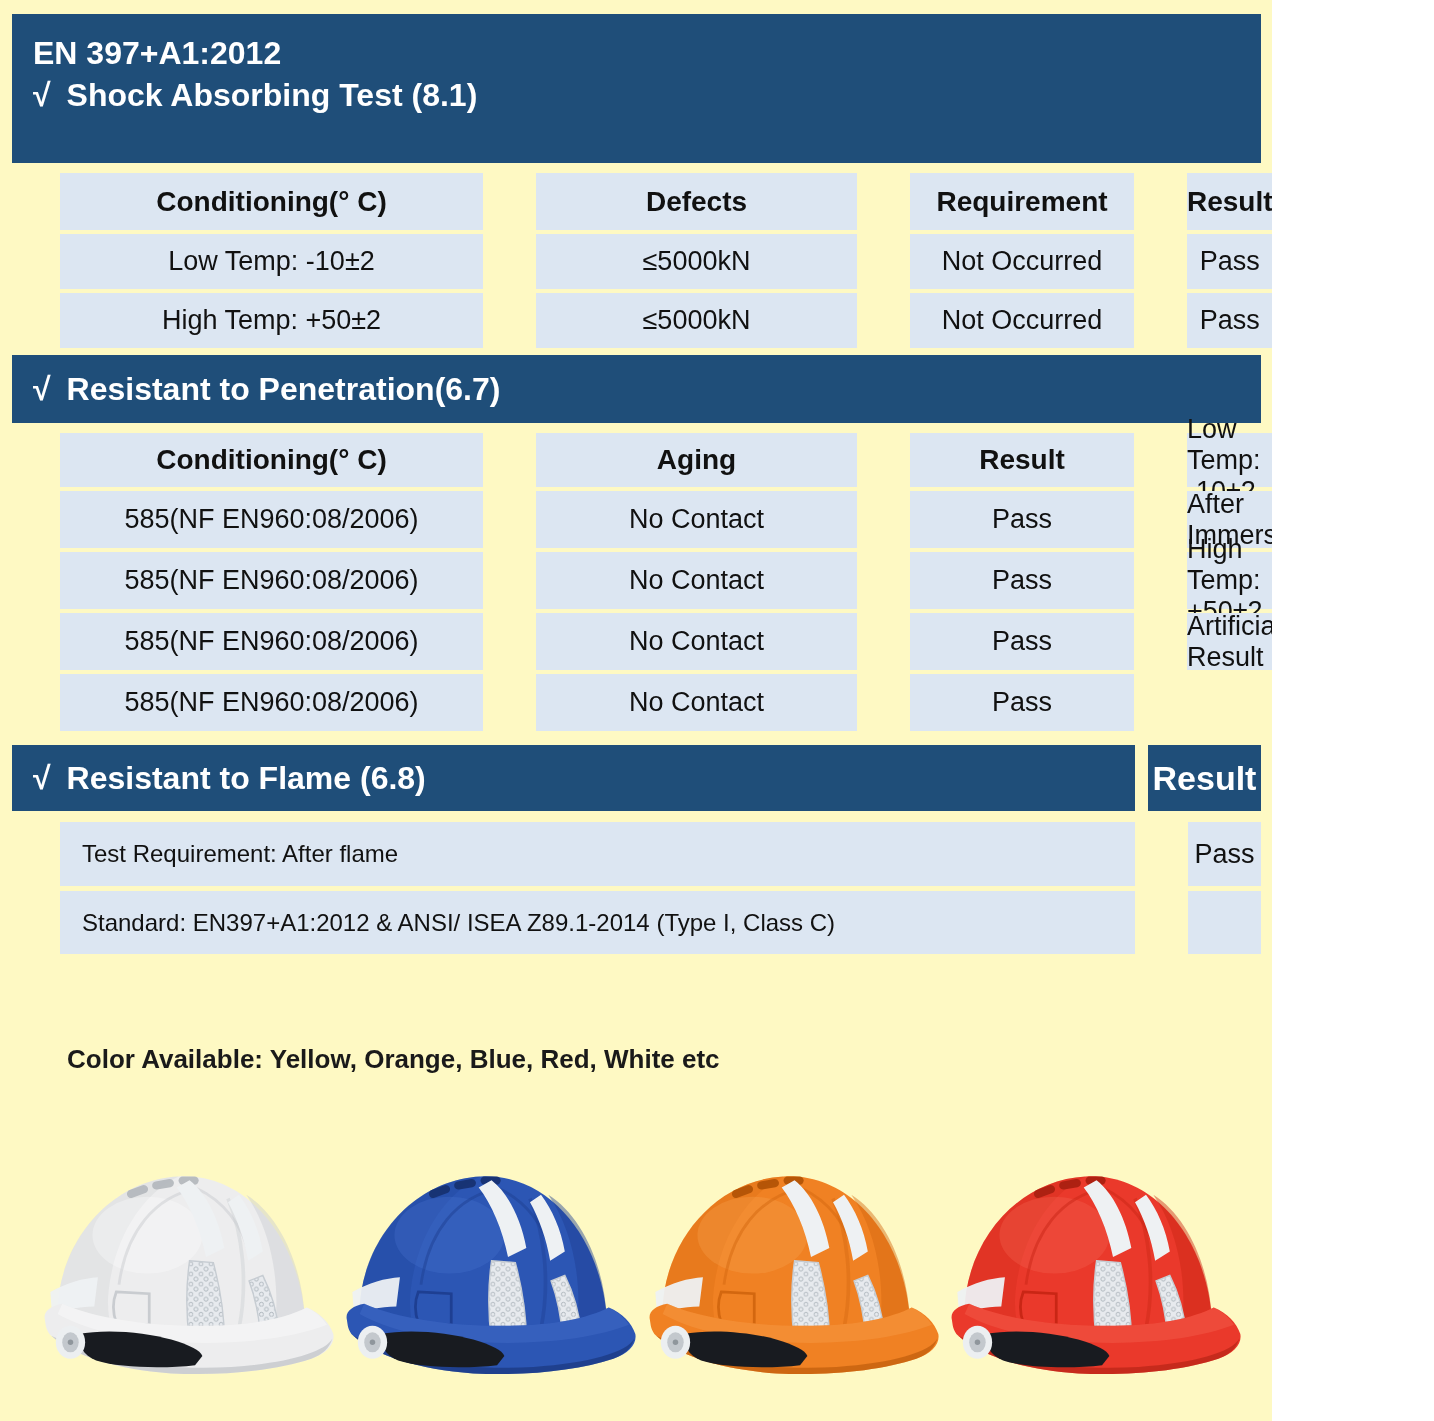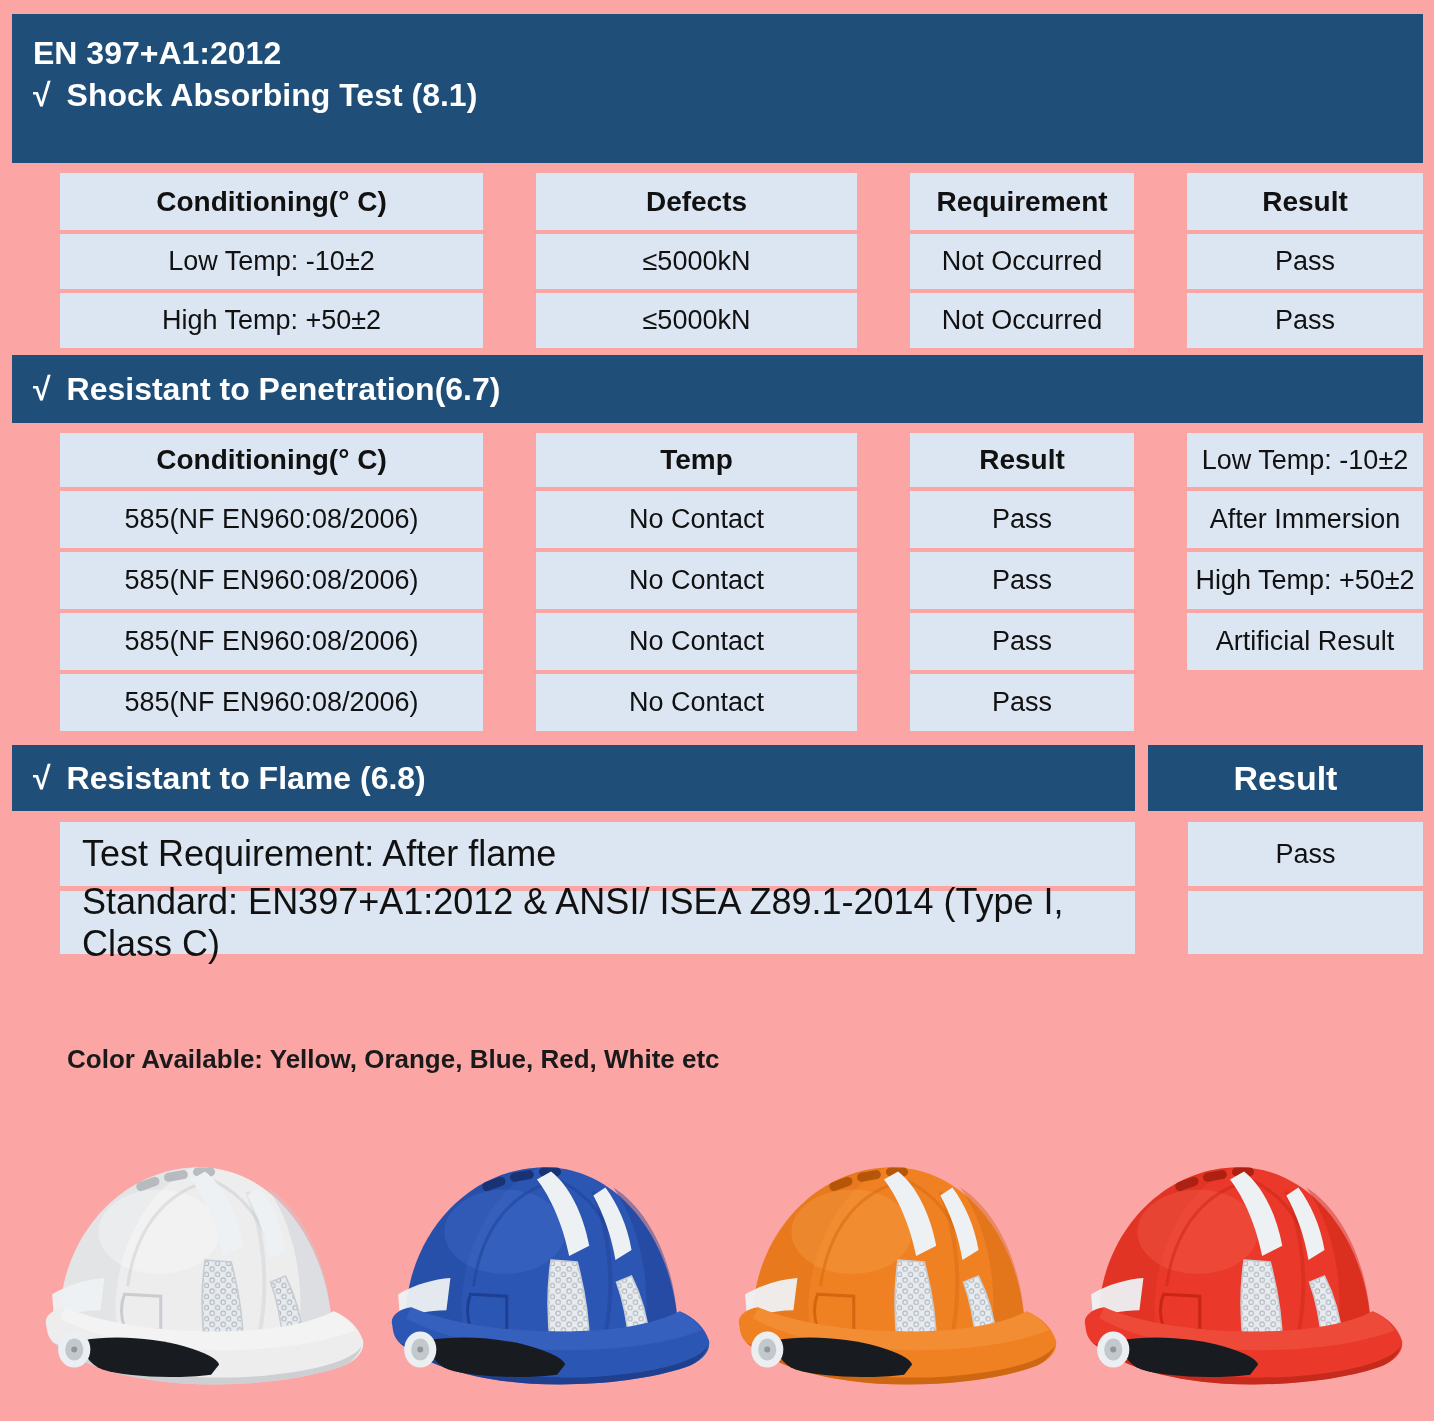--- a/index.html
+++ b/index.html
@@ -1,19 +1,19 @@
 <!DOCTYPE html>
 <html style="--band-blue: #1f4e79; --cell-blue: #dce6f2; --text-dark: #111111;"><head>
 <meta charset="utf-8">
 <style>
   html,body { margin:0; padding:0; background:#ffffff; }
   .page {
     position:relative;
-    width:1434px; height:1421px;
-    background:#fca5a5;
+    width:1272px; height:1421px;
+    background:#fef9c3;
     font-family:"Liberation Sans","DejaVu Sans",sans-serif;
     color:var(--text-dark,#111);
     overflow:hidden;
   }
   .content { margin:0 11px 0 12px; }
 
   
   .band {
     background:var(--band-blue,#1f4e79);
     color:#ffffff;
@@ -58,21 +58,21 @@
   .t3h .title {
     display:flex; align-items:center; padding-left:21px; box-sizing:border-box;
     font-size:32px;
   }
   .t3h .result { display:flex; align-items:center; justify-content:center; font-size:34px; }
   .t3 {
     margin-top:11px;
     display:grid; grid-template-columns:1123px 1fr;
     grid-template-rows:64px 63px; column-gap:5px; row-gap:5px;
   }
-  .t3 .cell.left { justify-content:flex-start; padding-left:22px; font-size:36px; }
+  .t3 .cell.left { justify-content:flex-start; padding-left:22px; font-size:24px; }
 
   .color-note {
     margin:90px 0 0 55px;
     font-size:26px; font-weight:bold;
     color:#1a1a1a;
   }
 
   
   .helmets {
     display:flex; justify-content:space-between;
@@ -156,21 +156,21 @@
       <div class="cell">Not Occurred</div>
       <div class="cell">Pass</div>
     </div>
 
     <div class="band band2">
       <span>√ Resistant to Penetration(6.7)</span>
     </div>
 
     <div class="t t2">
       <div class="cell head">Conditioning(° C)</div>
-      <div class="cell head">Temp</div>
+      <div class="cell head">Aging</div>
       <div class="cell head">Result</div>
 
       <div class="cell">Low Temp: -10±2</div>
       <div class="cell">585(NF EN960:08/2006)</div>
       <div class="cell">No Contact</div>
       <div class="cell">Pass</div>
 
       <div class="cell">After Immersion</div>
       <div class="cell">585(NF EN960:08/2006)</div>
       <div class="cell">No Contact</div>

